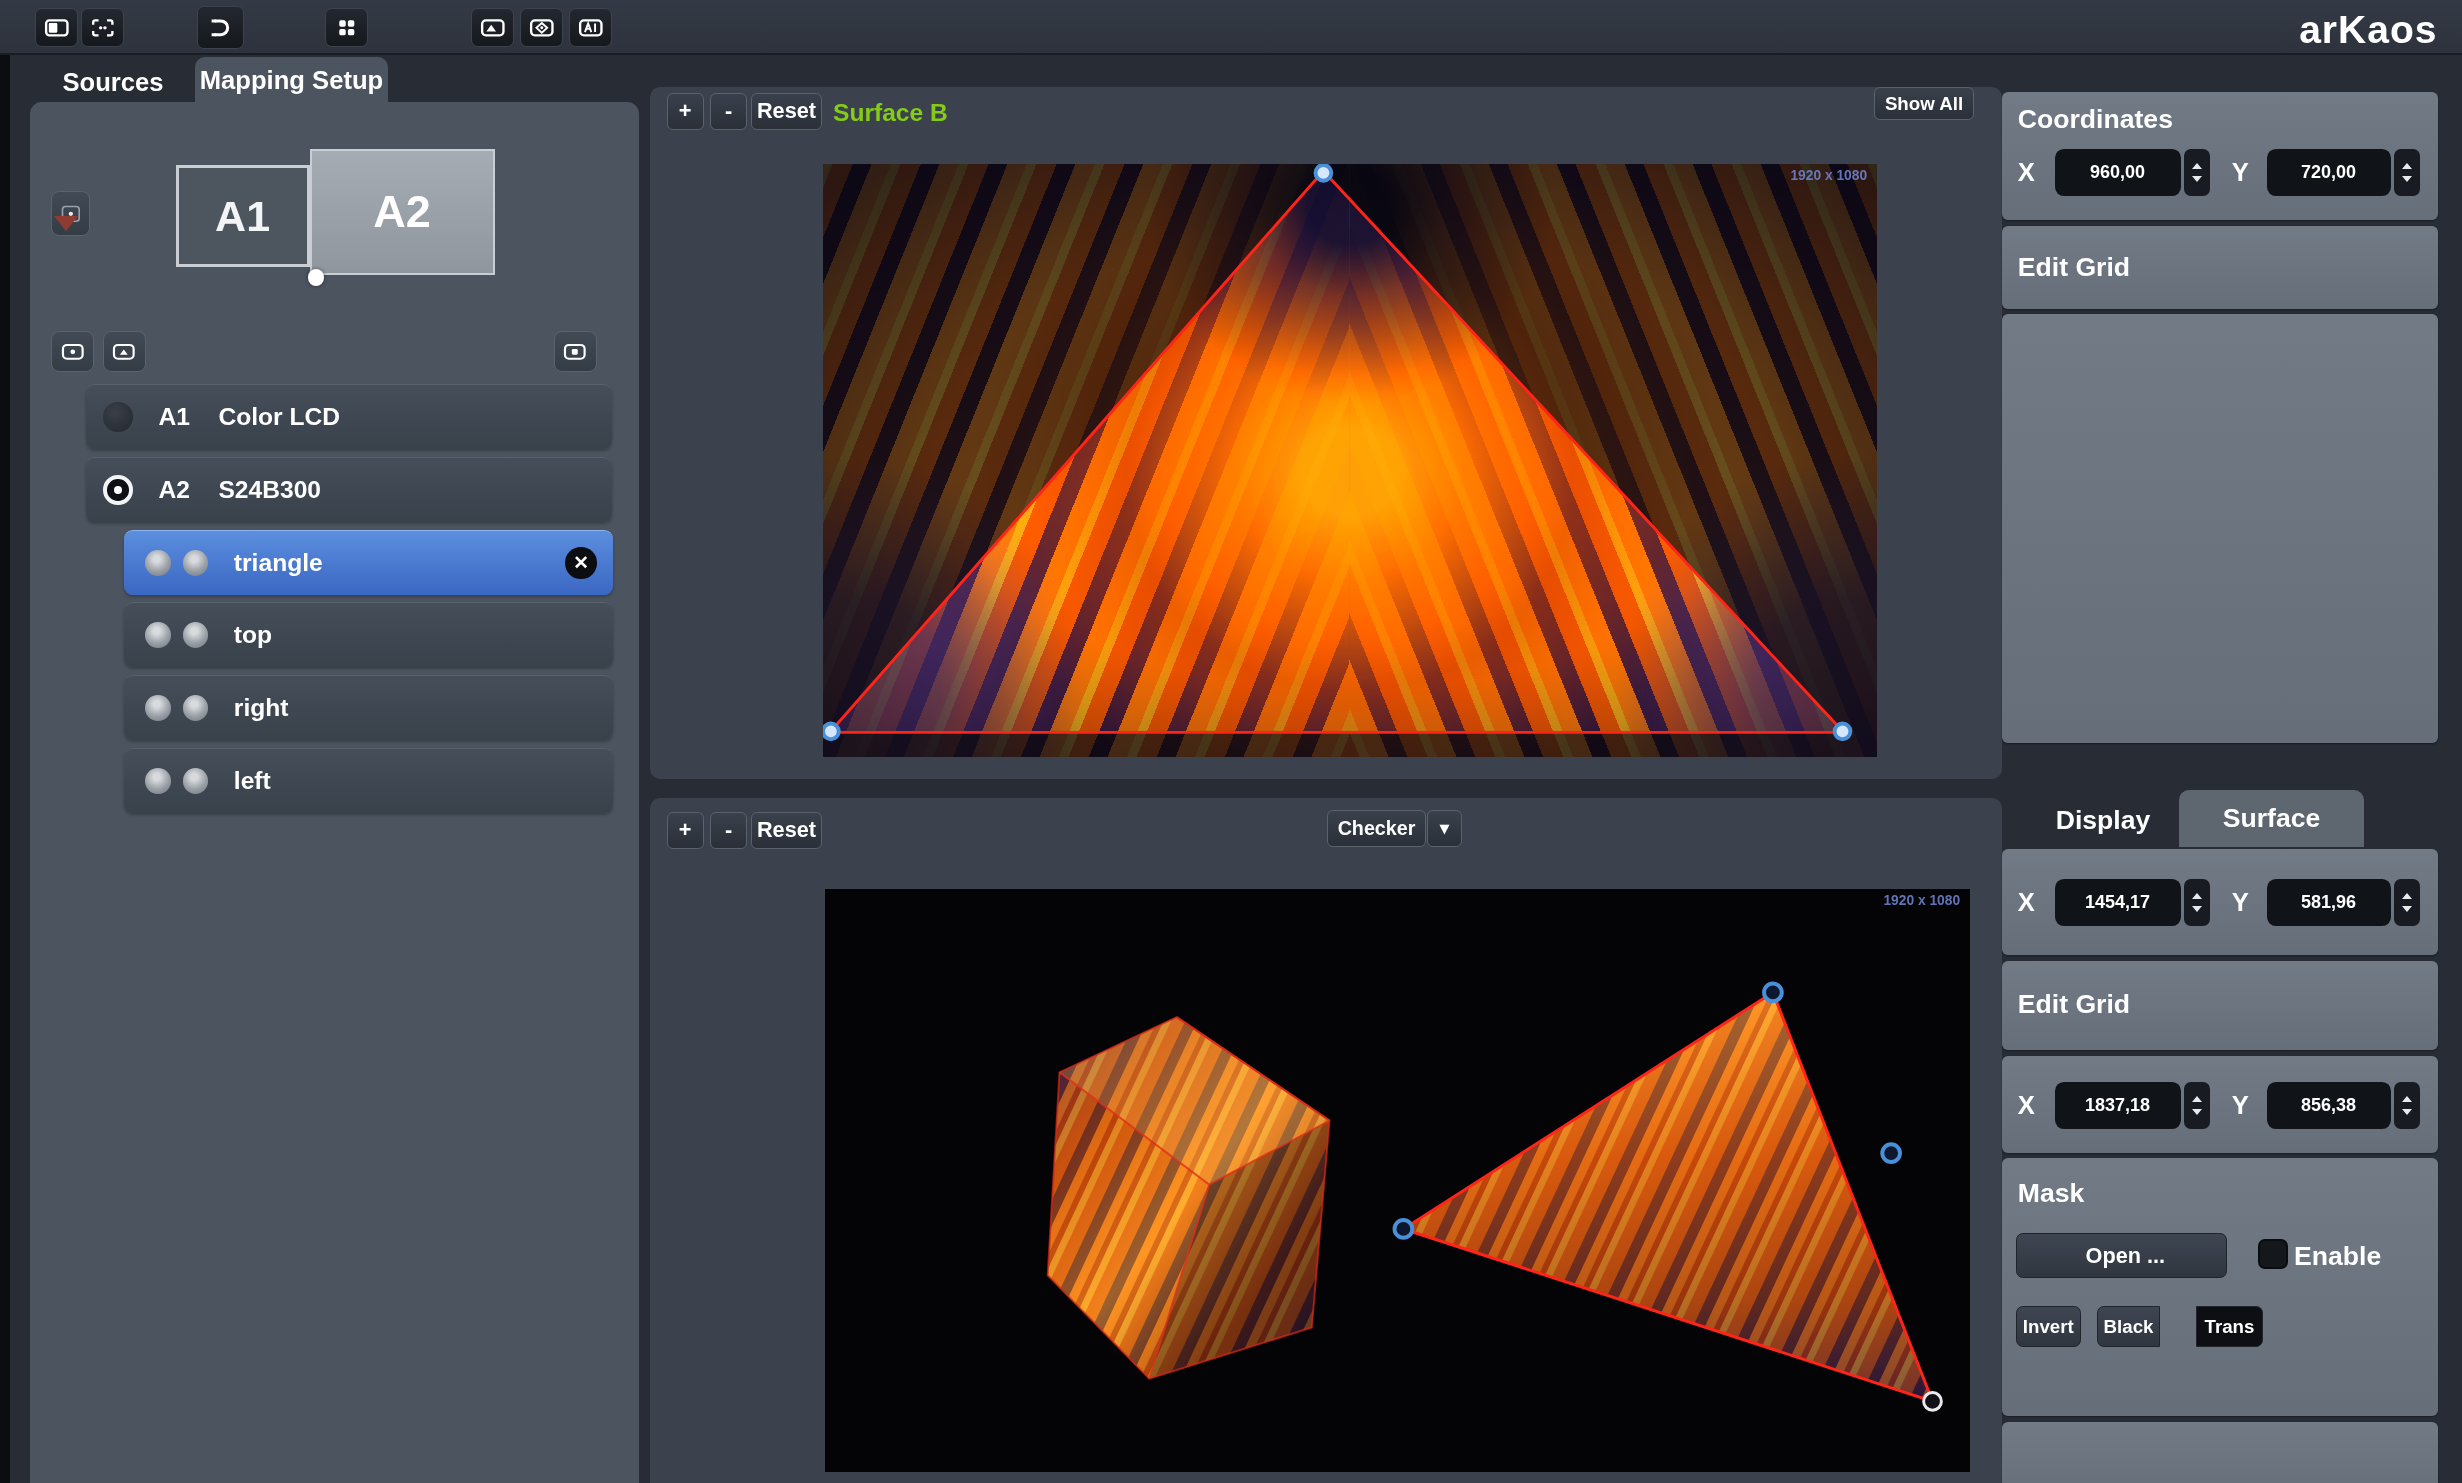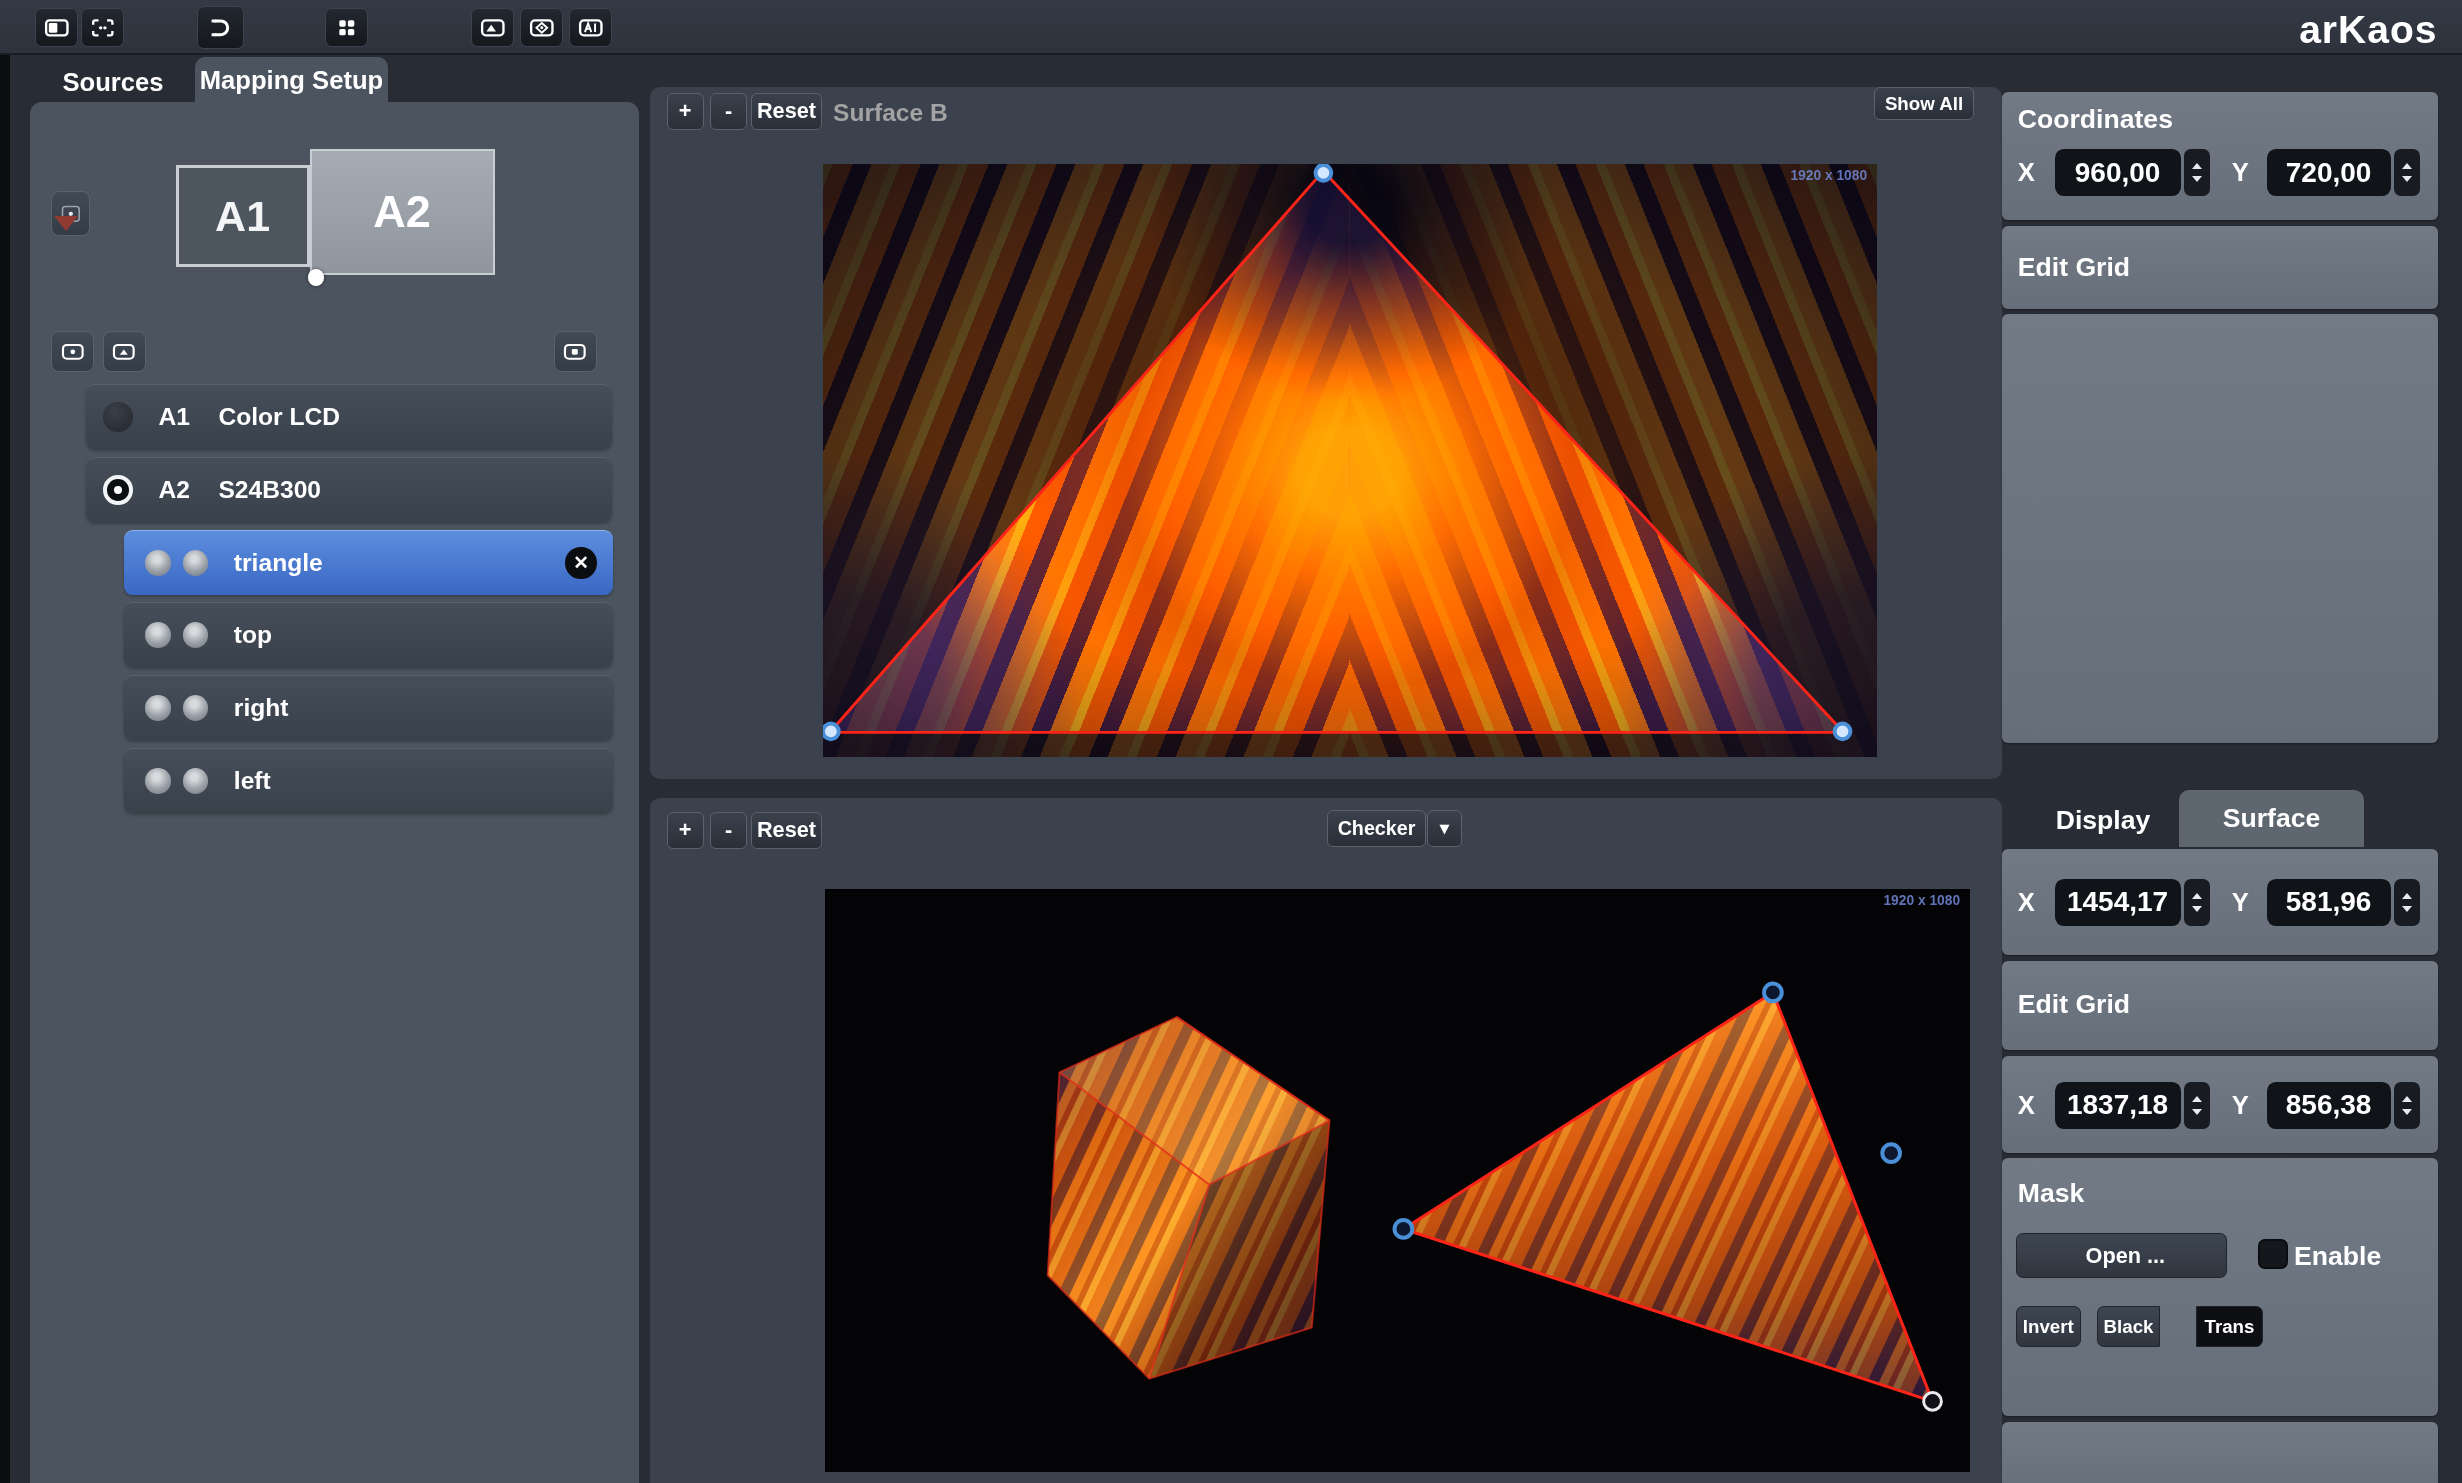--- a/index.html
+++ b/index.html
@@ -62,21 +62,21 @@
     border-top:15.8px solid #8f3b32; }
 
   
   .viewport { position:absolute; left:650px; width:1352px; background:#3b424e; border-radius:9.9px; }
   #vp-top { top:87px;  height:692px; }
   #vp-bottom { top:798px; height:699px; }
   .vbtn { position:absolute; height:37px; border-radius:5.9px; background:linear-gradient(#3a414c,#2a2f38);
     border:1px solid #5a626e; color:#fff; font-weight:bold; font-size:21.7px;
     display:flex; align-items:center; justify-content:center; }
   .sq { width:37px; }
-  .ghost-label { position:absolute; color:#a3a3a3; font-weight:bold; font-size:24.6px; }
+  .ghost-label { position:absolute; color:#84cc16; font-weight:bold; font-size:24.6px; }
 
   
   #canvas-top { position:absolute; left:173px; top:77px; width:1054px; height:593px;
     background:#0c0a14; overflow:hidden; }
   #canvas-bottom { position:absolute; left:175px; top:91px; width:1145px; height:583px;
     background:#040406; overflow:hidden; }
   .res { position:absolute; right:9.9px; top:3.9px; color:#7187d6; font-size:13.8px; font-weight:bold;
     opacity:.85; }
 
   
@@ -96,21 +96,21 @@
   .kdim   { filter:brightness(.45) saturate(.85); }
   .kbright{ clip-path:polygon(47.5% 0.9%, 96.8% 95.9%, 0.6% 95.9%); filter:brightness(1.1) saturate(1.2); }
   .vig { position:absolute; inset:0; background:radial-gradient(ellipse at 50% 50%, transparent 55%, rgba(8,6,18,.5) 95%); }
   .overlay { position:absolute; inset:0; }
 
   
   .gbox { position:absolute; left:2002px; width:436px; background:linear-gradient(#727a85,#666e79);
     border-radius:6px; box-shadow:0 1px 2px rgba(0,0,0,.35); }
   .gtitle { position:absolute; left:15.8px; color:#fff; font-weight:bold; font-size:26.6px; }
   .xy { position:absolute; display:flex; align-items:center; color:#fff; font-weight:bold; font-size:25.6px; }
-  .field { height:47px; background:#101318; border-radius:8.9px; color:#fff; font-size:28px;
+  .field { height:47px; background:#101318; border-radius:8.9px; color:#fff; font-size:18px;
     font-weight:bold; display:flex; align-items:center; justify-content:center; }
   .stepper { width:26.6px; height:47px; margin-left:3px; background:#181c22; border-radius:6.9px;
     display:flex; flex-direction:column; align-items:center; justify-content:center; gap:6.9px; }
   .stepper i { width:0; height:0; border-left:5.9px solid transparent; border-right:5.9px solid transparent; }
   .stepper .up { border-bottom:6.9px solid #e8eaee; }
   .stepper .dn { border-top:6.9px solid #e8eaee; }
   .rtab { position:absolute; color:#fff; font-weight:bold; font-size:26.6px; display:flex;
     align-items:center; justify-content:center; }
   #tab-surface { background:#5e6670; border-radius:9.9px 9.9px 0 0; }
   .dbtn { position:absolute; border-radius:6.9px; background:linear-gradient(#3e4652,#30363f);

